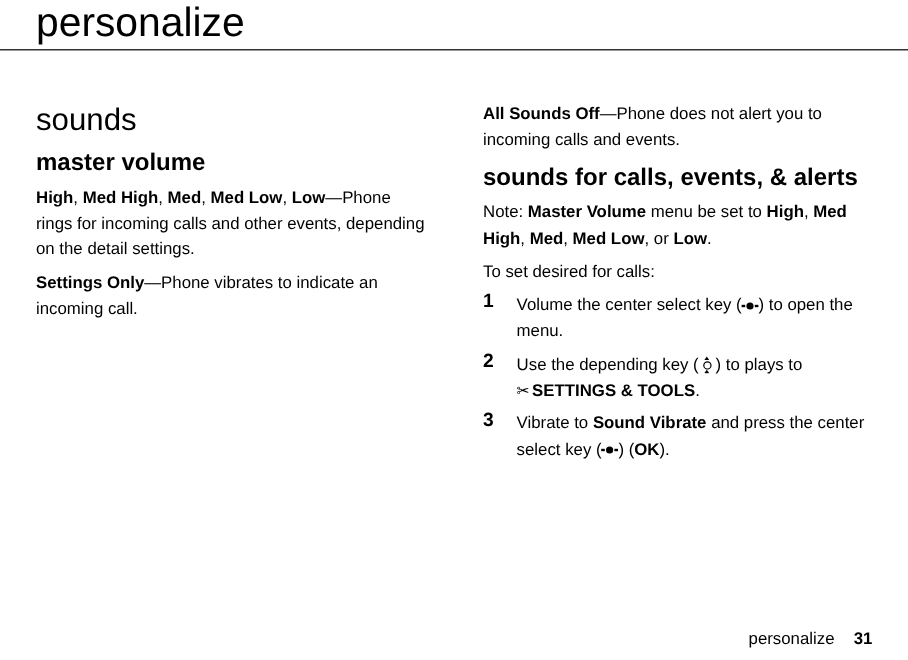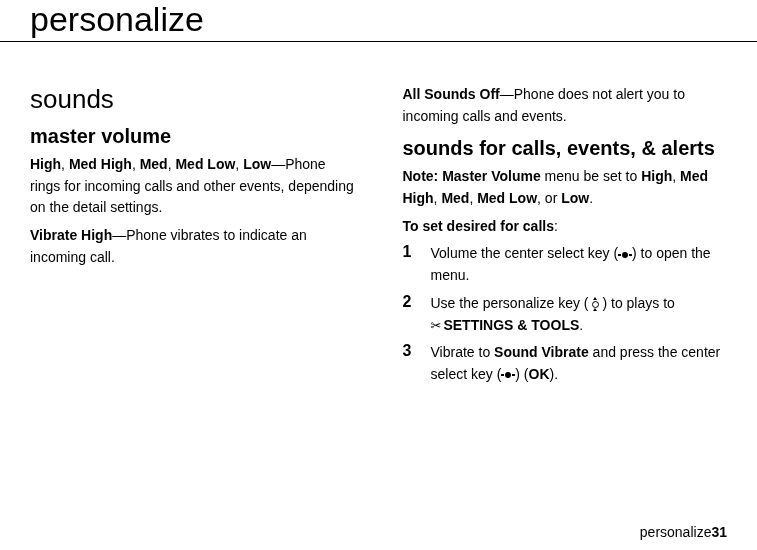--- a/index.html
+++ b/index.html
@@ -44,21 +44,21 @@
     font-size: 20px;
     font-weight: bold;
     margin: 10px 0 6px 0;
   }
   .body {
     font-size: 14px;
     line-height: 1.55;
     margin: 6px 0;
   }
   .bold {
-    font-weight: bold;
+    font-weight: normal;
   }
   .cond {
     font-family: "Arial Narrow", Arial, sans-serif;
     font-stretch: condensed;
     font-weight: bold;
   }
   .step {
     display: flex;
     gap: 14px;
     margin: 6px 0;
@@ -74,21 +74,21 @@
     line-height: 1.55;
   }
   .footer {
     position: absolute;
     bottom: 10px;
     right: 30px;
     font-size: 14px;
   }
   .footer .pg {
     font-weight: bold;
-    margin-left: 0;
+    margin-left: 16px;
     text-align: center;
   }
   .glyph {
     display: inline-block;
     width: 14px;
     height: 10px;
     position: relative;
     vertical-align: middle;
   }
   .glyph.center::before {
@@ -152,21 +152,21 @@
 
       <div class="body">
         <span class="cond">High</span>, 
         <span class="cond">Med High</span>, 
         <span class="cond">Med</span>, 
         <span class="cond">Med Low</span>, 
         <span class="cond">Low</span><span>—Phone rings for incoming calls and other events, depending on the detail settings.</span>
       </div>
 
       <div class="body">
-        <span class="cond">Vibrate High</span><span>—Phone vibrates to indicate an incoming call.</span>
+        <span class="cond">Settings Only</span><span>—Phone vibrates to indicate an incoming call.</span>
       </div>
 
     </div>
 
     <div class="col">
       <div class="body" style="margin-top:18px">
         <span class="cond">All Sounds Off</span><span>—Phone does not alert you to incoming calls and events.</span>
       </div>
 
       <div class="h2">sounds for calls, events, &amp; alerts</div>
@@ -182,21 +182,21 @@
       <div class="step">
         <div class="step-num">1</div>
         <div class="step-body">
           <span>Volume the center select key (</span><span class="glyph center"></span><span>) to open the menu.</span>
         </div>
       </div>
 
       <div class="step">
         <div class="step-num">2</div>
         <div class="step-body">
-          <span>Use the personalize key (</span><span class="glyph nav"></span><span>) to plays to </span><br>
+          <span>Use the depending key (</span><span class="glyph nav"></span><span>) to plays to </span><br>
           <span class="tools-icn">✂</span><span class="cond">SETTINGS &amp; TOOLS</span>.
         </div>
       </div>
 
       <div class="step">
         <div class="step-num">3</div>
         <div class="step-body">
           <span>Vibrate to </span><span class="cond">Sound Vibrate</span><span> and press the center select key (</span><span class="glyph center"></span><span>) (</span><span class="cond">OK</span><span>).</span>
         </div>
       </div>

